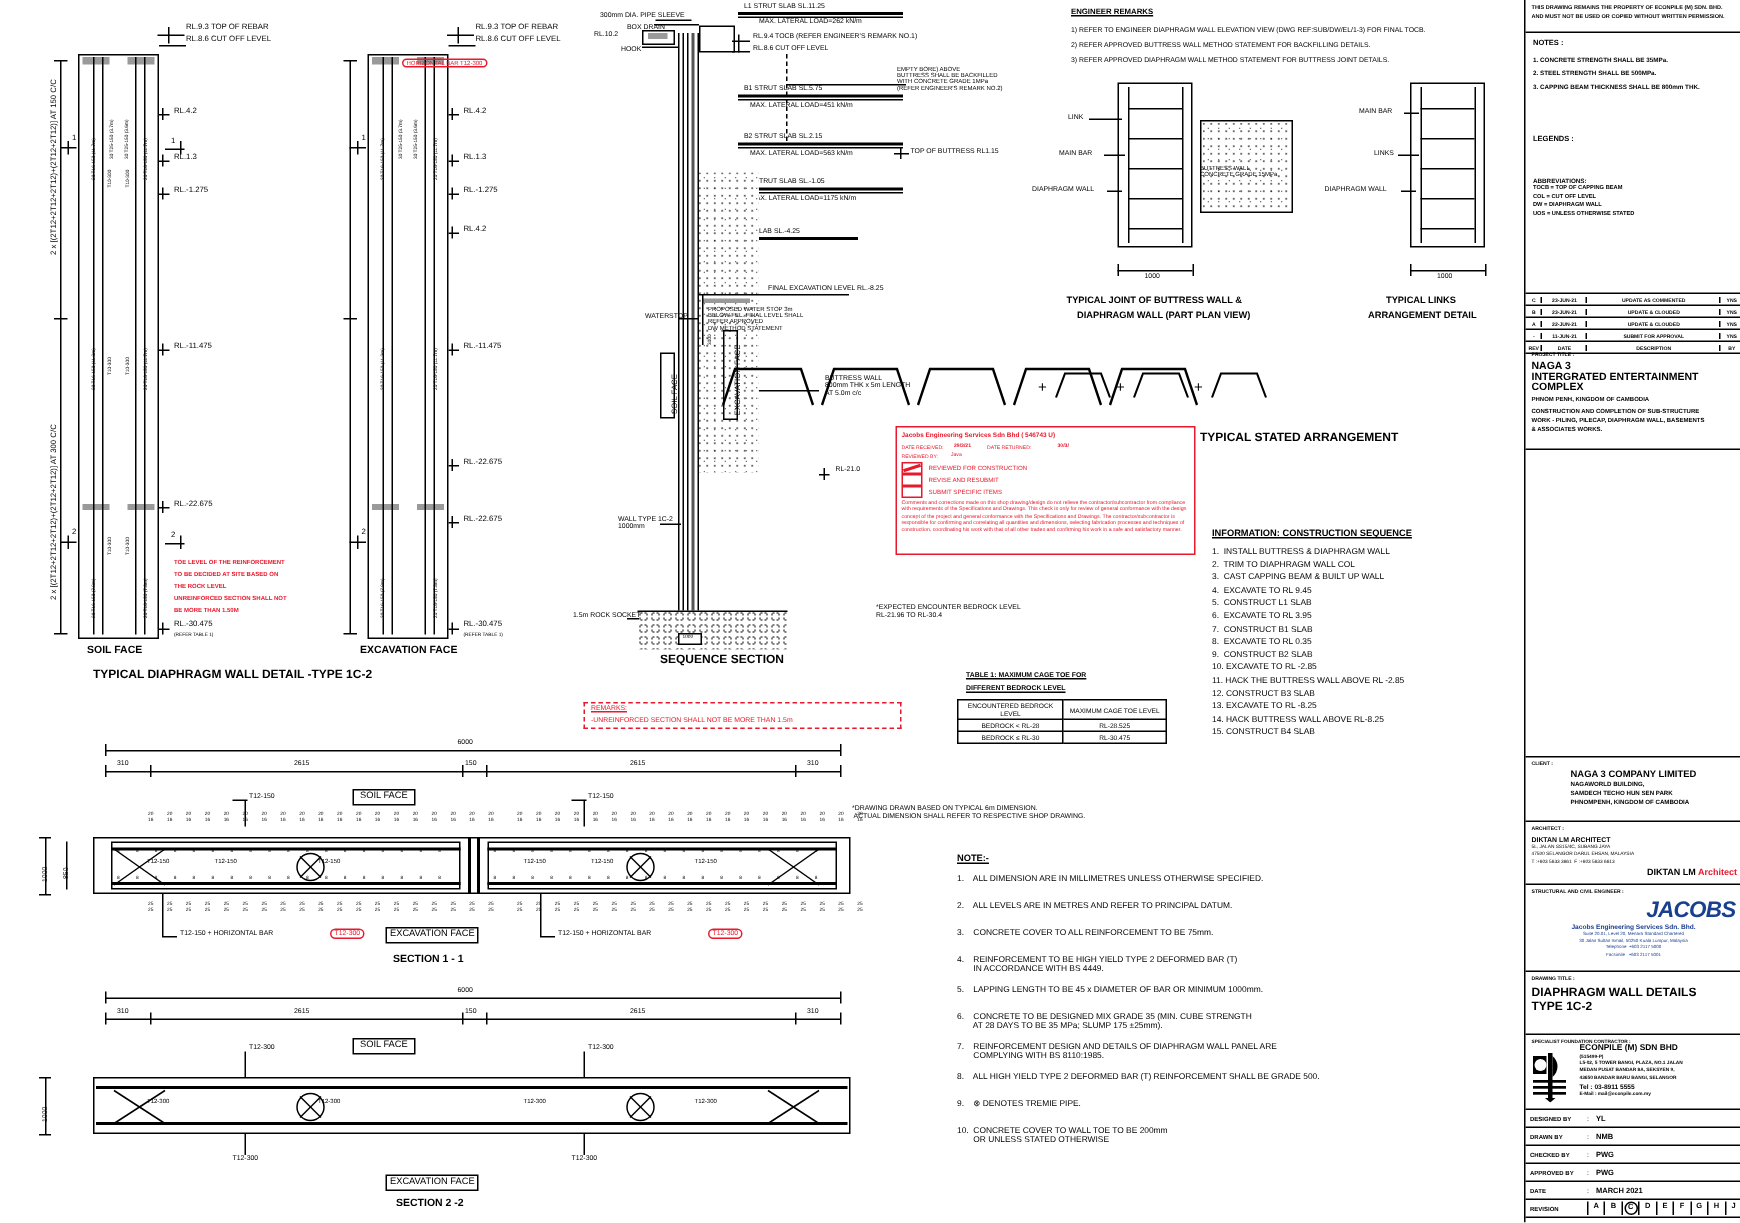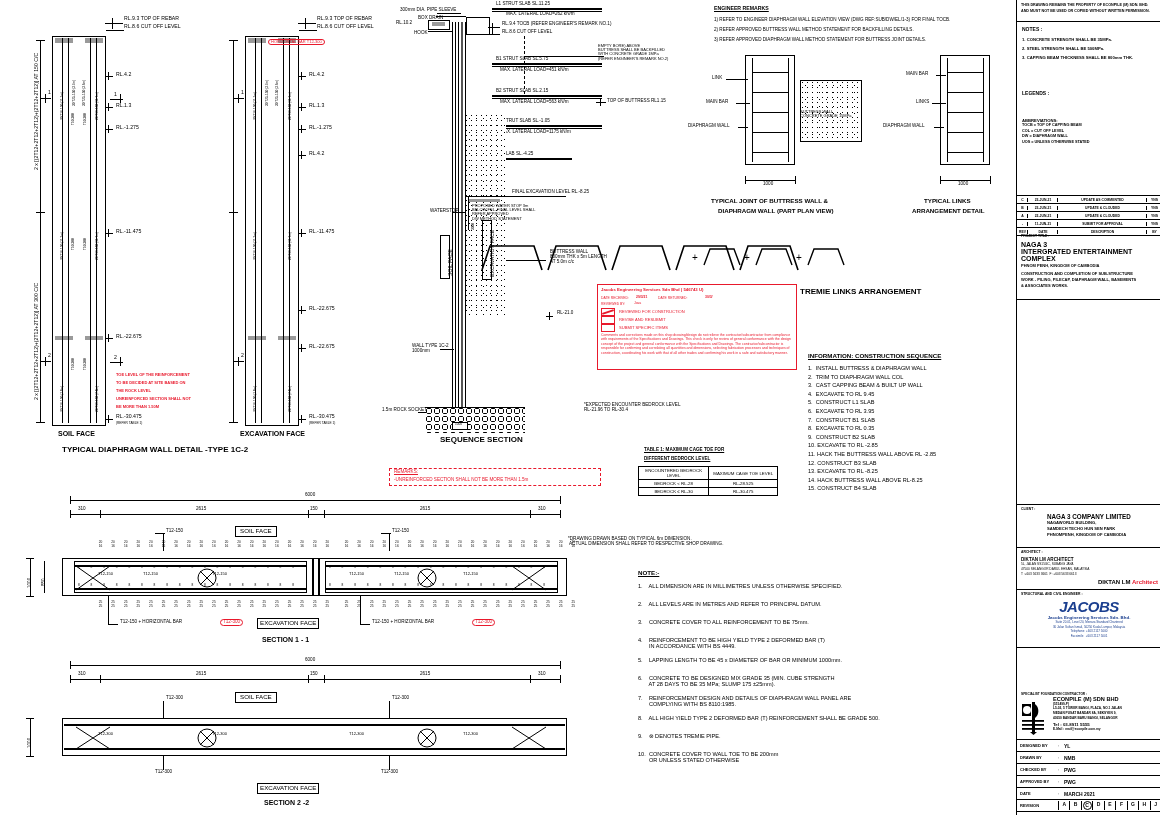--- a/index.html
+++ b/index.html
@@ -429,21 +429,21 @@
 
   <div>
     <svg width="330" height="40" style="position:absolute;left:478px;top:240px;">
       <polyline points="4,30 12,6 56,6 64,30" fill="none" stroke="#000" stroke-width="1.6"></polyline>
       <polyline points="70,30 78,6 120,6 128,30" fill="none" stroke="#000" stroke-width="1.6"></polyline>
       <polyline points="134,30 142,6 184,6 192,30" fill="none" stroke="#000" stroke-width="1.6"></polyline>
       <polyline points="198,30 206,6 248,6 256,30" fill="none" stroke="#000" stroke-width="1.6"></polyline>
       <polyline points="262,30 270,6 312,6 320,30" fill="none" stroke="#000" stroke-width="1.6"></polyline>
     </svg>
     <div class="t fs9 b" style="left:662px;top:256px;" style2=""></div>
-    <div class="t fs8 b" style="left:800px;top:288px;">TREMIE LINKS ARRANGEMENT</div>
+    <div class="t fs8 b" style="left:800px;top:288px;">TYPICAL STATED ARRANGEMENT</div>
     <svg width="170" height="26" style="position:absolute;left:690px;top:245px;">
       <text x="2" y="16" font-size="10" font-family="Liberation Sans">+</text>
       <polyline points="14,20 20,4 44,4 50,20" fill="none" stroke="#000" stroke-width="1.4"></polyline>
       <text x="54" y="16" font-size="10" font-family="Liberation Sans">+</text>
       <polyline points="66,20 72,4 96,4 102,20" fill="none" stroke="#000" stroke-width="1.4"></polyline>
       <text x="106" y="16" font-size="10" font-family="Liberation Sans">+</text>
       <polyline points="118,20 124,4 148,4 154,20" fill="none" stroke="#000" stroke-width="1.4"></polyline>
     </svg>
   </div>
 
@@ -989,28 +989,33 @@
 47500 SELANGOR DARUL EHSAN, MALAYSIA
 T :+603 5633 3661  F :+603 5633 6613</div>
       <div style="position:absolute;right:3px;bottom:4px;font-size:6px;font-weight:bold;">
         <span>DIKTAN LM</span>
         <span class="red">Architect</span>
       </div>
     </div>
 
     <div class="tbcell" style="top:590px;height:58px;padding:2px 4px;">
       <div style="font-size:3.4px;font-weight:bold;">STRUCTURAL AND CIVIL ENGINEER :</div>
-      <div class="jacobs" style="text-align:center;margin-top:2px;">JACOBS</div>
+      <div class="jacobs" style="text-align:right;margin-top:2px;">JACOBS</div>
       <div class="blue" style="font-size:4.4px;font-weight:bold;text-align:center;">Jacobs Engineering Services Sdn. Bhd.</div>
       <div class="blue" style="font-size:3px;white-space:pre;line-height:1.55;text-align:center;">Suite 20.01, Level 20, Menara Standard Chartered
 30 Jalan Sultan Ismail, 50250 Kuala Lumpur, Malaysia
 Telephone  +603 2117 5000
 Facsimile   +603 2117 5001</div>
     </div>
 
+    <div class="tbcell" style="top:648px;height:42px;padding:2px 4px;">
+      <div style="font-size:3.4px;font-weight:bold;">DRAWING TITLE :</div>
+      <div style="font-size:8px;font-weight:bold;margin-top:3px;">DIAPHRAGM WALL DETAILS</div>
+      <div style="font-size:8px;font-weight:bold;">TYPE 1C-2</div>
+    </div>
 
     <div class="tbcell" style="top:690px;height:50px;padding:2px 4px;">
       <div style="font-size:3.2px;font-weight:bold;">SPECIALIST FOUNDATION CONTRACTOR :</div>
       <div style="position:absolute;left:4px;top:11px;width:26px;height:34px;">
         <svg width="26" height="34" viewBox="0 0 26 34">
           <rect x="11" y="1" width="3" height="30" fill="#000"></rect>
           <path d="M1 3 h9 v12 h-9 z" fill="#000"></path>
           <circle cx="6" cy="9" r="4" fill="#fff"></circle>
           <path d="M14 3 a9 9 0 0 1 0 14 z" fill="#000"></path>
           <rect x="1" y="19" width="22" height="1.8" fill="#000"></rect>

